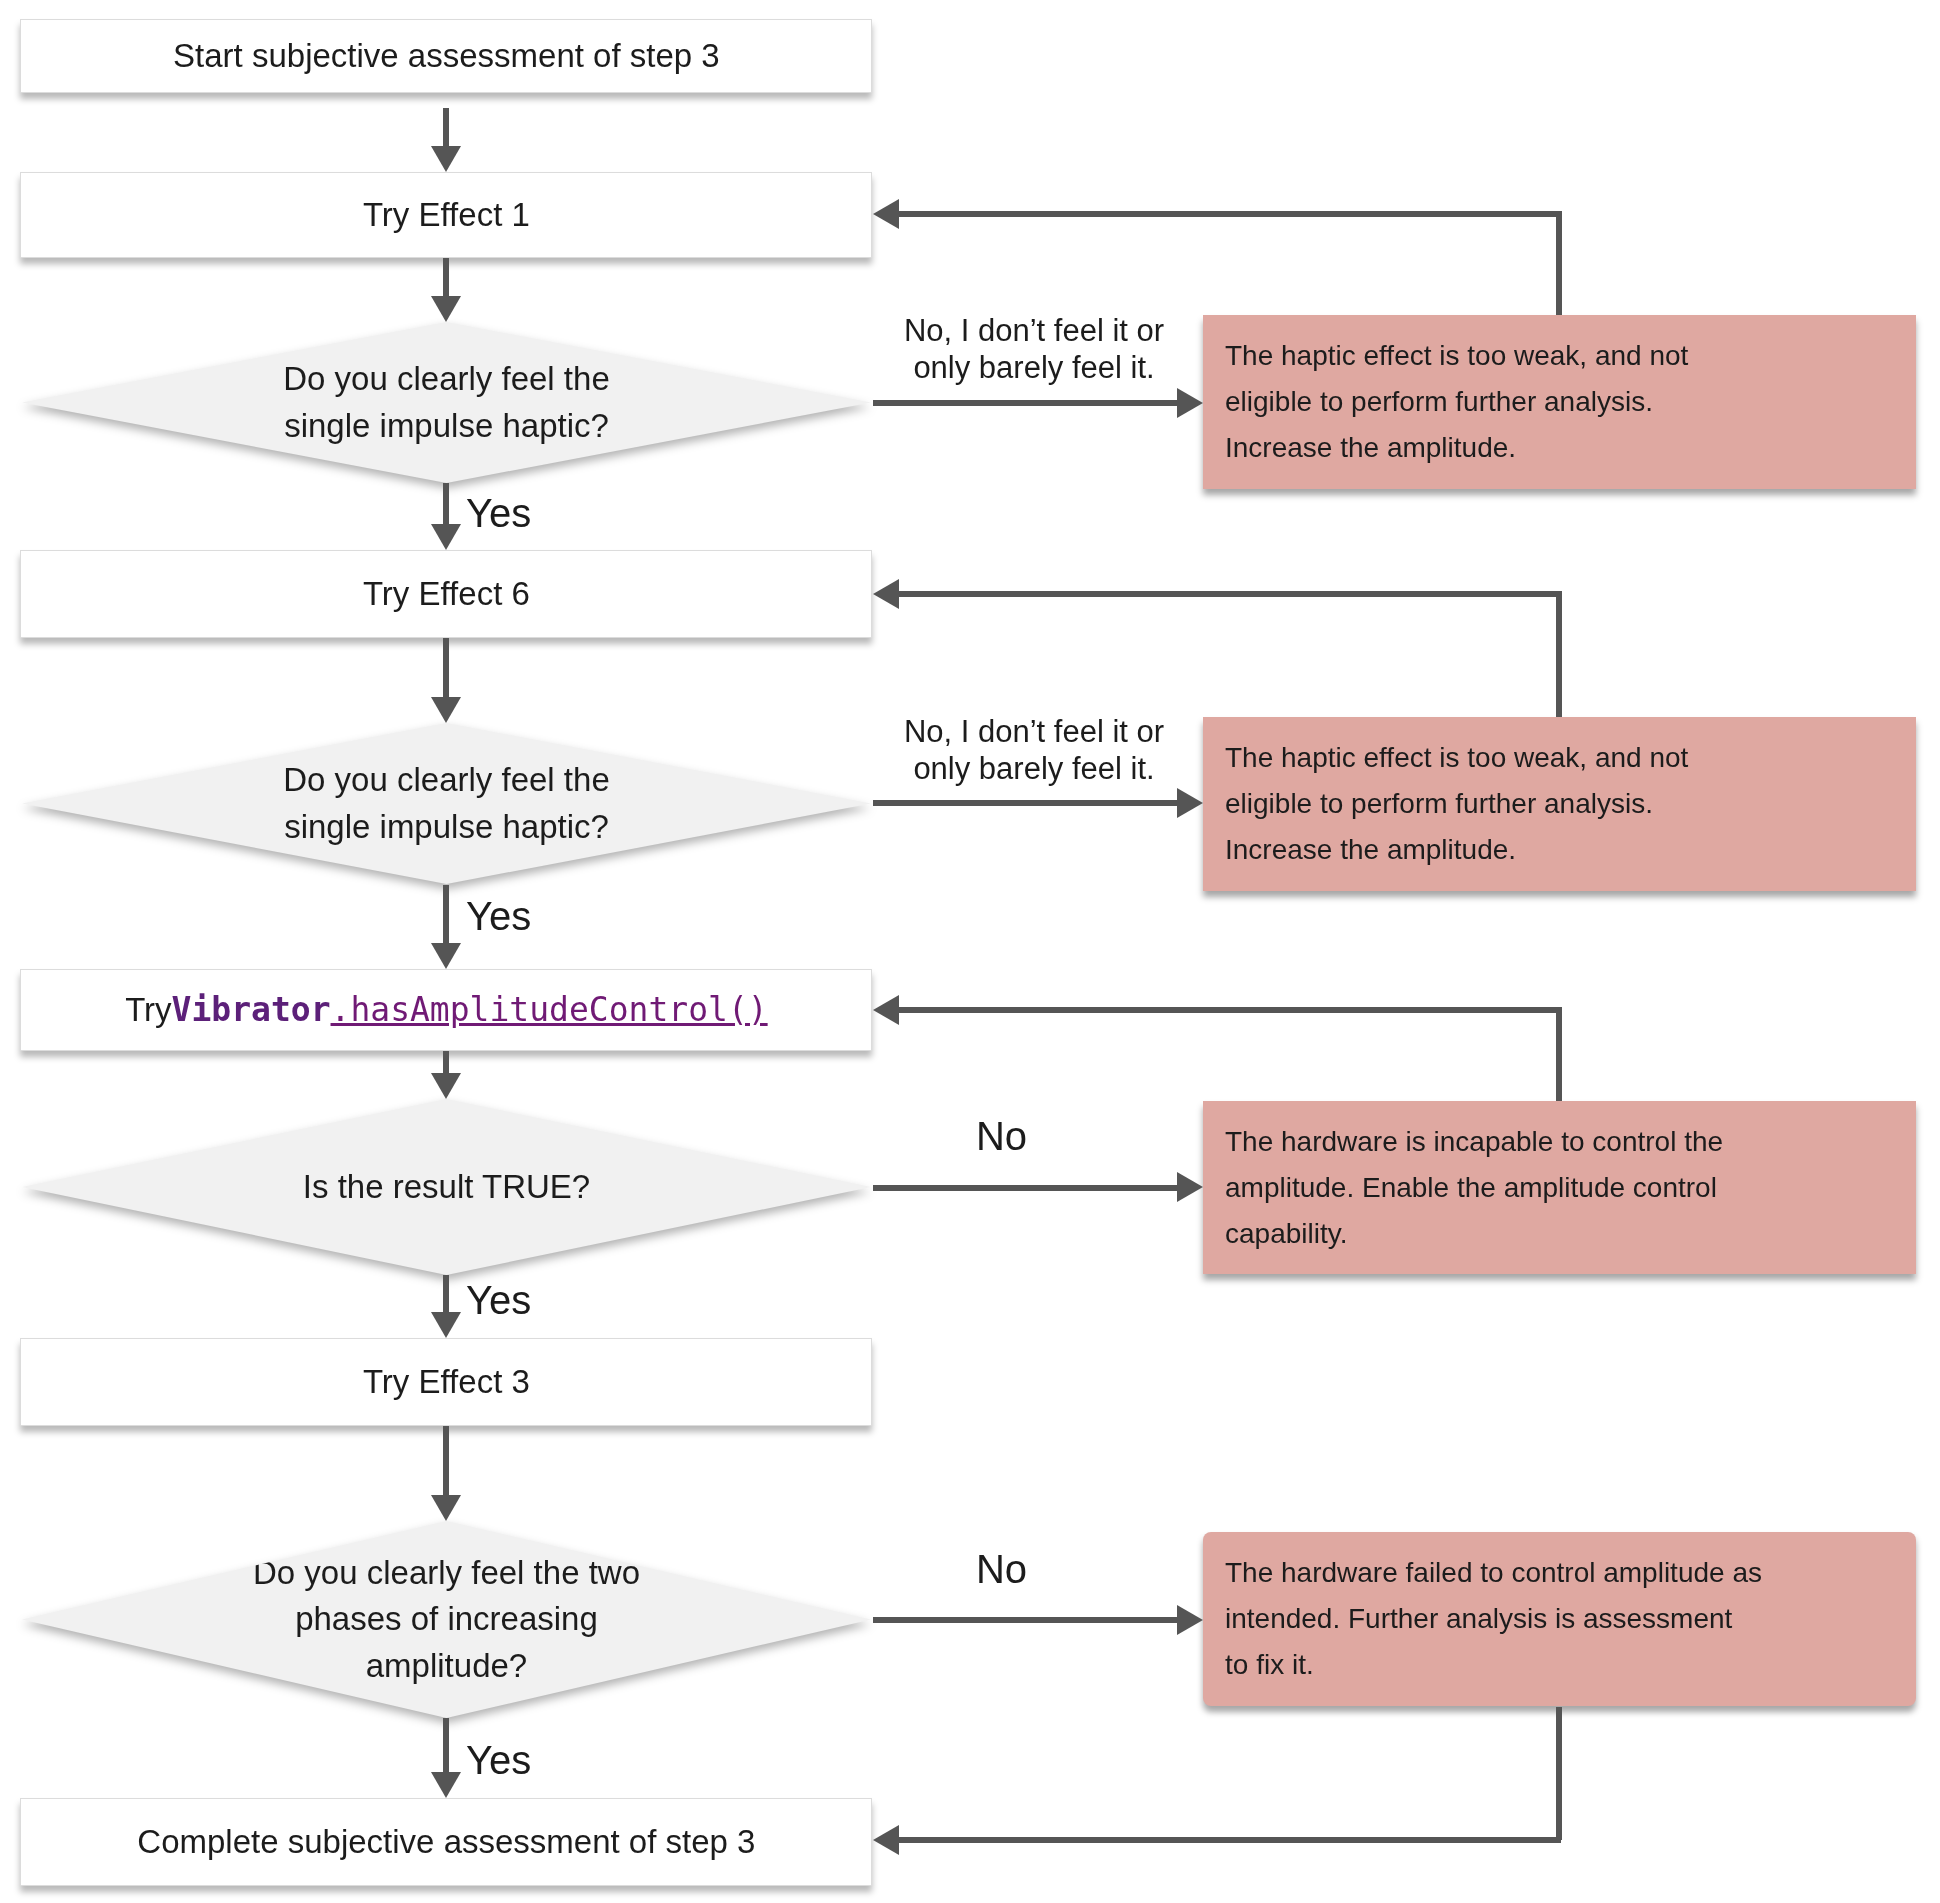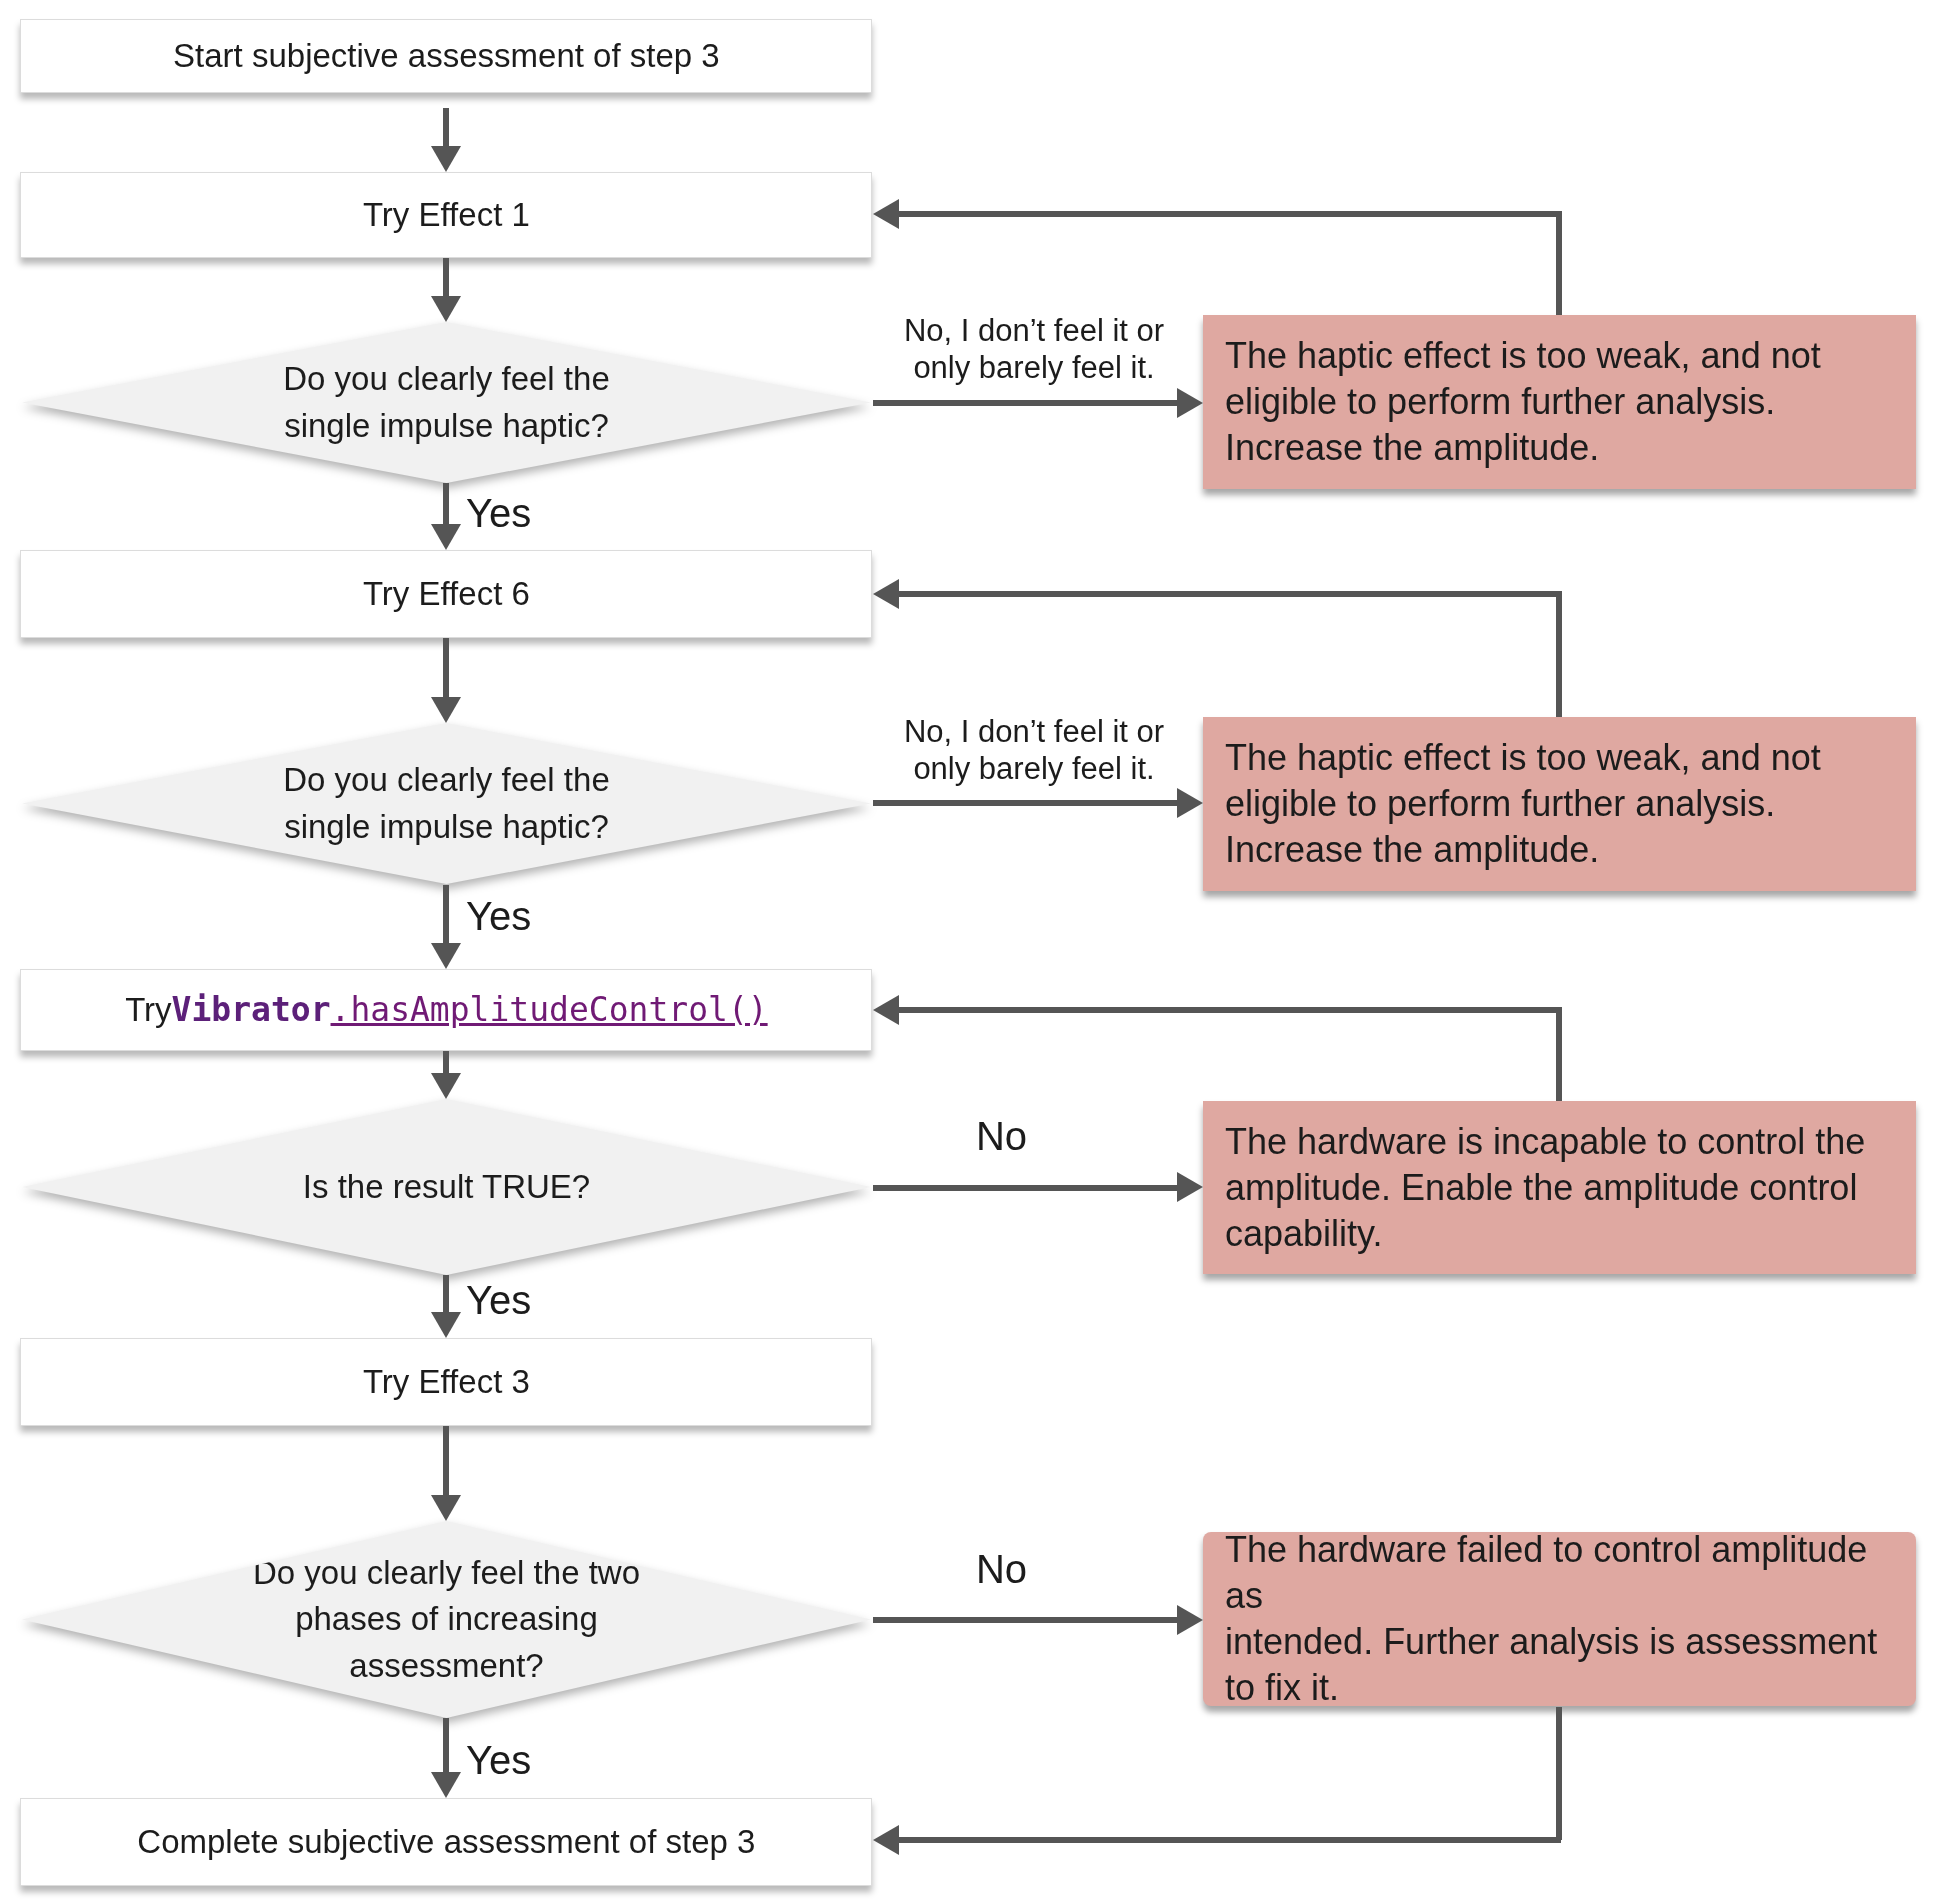--- a/index.html
+++ b/index.html
@@ -23,21 +23,21 @@
     display:flex;flex-direction:column;align-items:center;justify-content:center;
     font-size:33px;line-height:1.4;text-align:center;
   }
 
   
   .ebox{
     position:absolute;left:1203px;width:713px;box-sizing:border-box;
     background:#dfa8a1;box-shadow:0 5.6px 6.5px rgba(0,0,0,0.35);
     display:flex;flex-direction:column;justify-content:center;
     padding-left:22px;padding-right:7.4px;
-    font-size:36px;line-height:46px;text-align:left;
+    font-size:28px;line-height:46px;text-align:left;
   }
 
   
   .vline,.hline{position:absolute;background:#555555;}
   .vline{width:5.6px;}
   .hline{height:5.6px;}
 
   
   .head-down{position:absolute;width:0;height:0;
     border-left:15px solid transparent;border-right:15px solid transparent;
@@ -106,21 +106,21 @@
   <div class="dwrap" style="top:1099px;height:176px;">
     <div class="diamond">
       <div>Is the result TRUE?</div>
     </div>
   </div>
 
   <div class="dwrap" style="top:1521px;height:197px;">
     <div class="diamond">
       <div>Do you clearly feel the two</div>
       <div>phases of increasing</div>
-      <div>assessment?</div>
+      <div>amplitude?</div>
     </div>
   </div>
 
   <div class="ebox" style="top:315px;height:174px;">
     <div>The haptic effect is too weak, and not</div>
     <div>eligible to perform further analysis.</div>
     <div>Increase the amplitude.</div>
   </div>
 
   <div class="ebox" style="top:717px;height:174px;">

